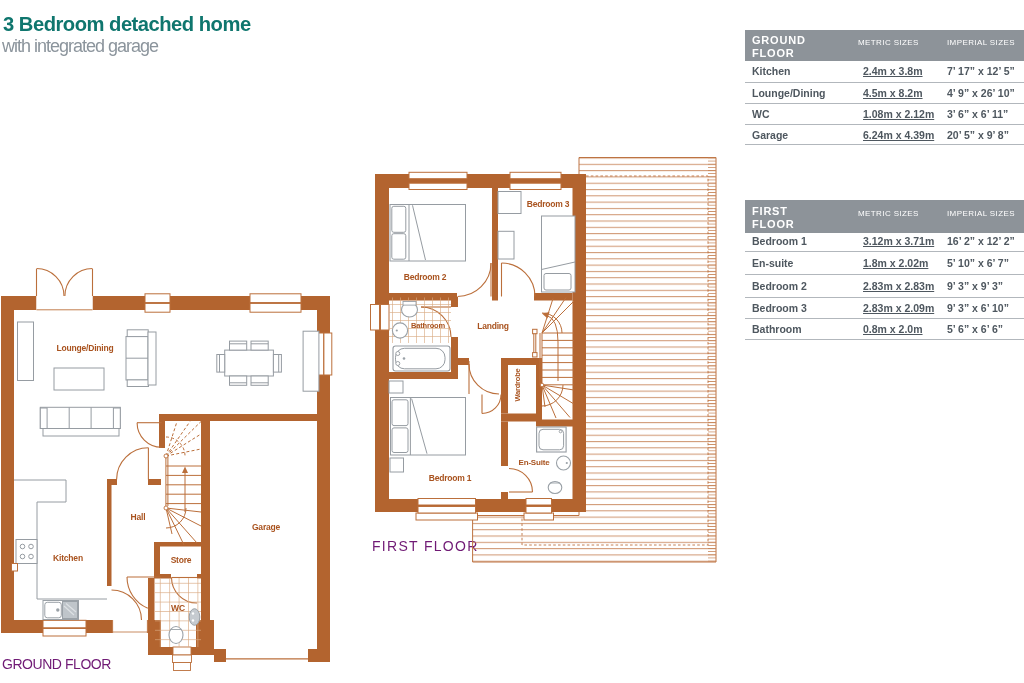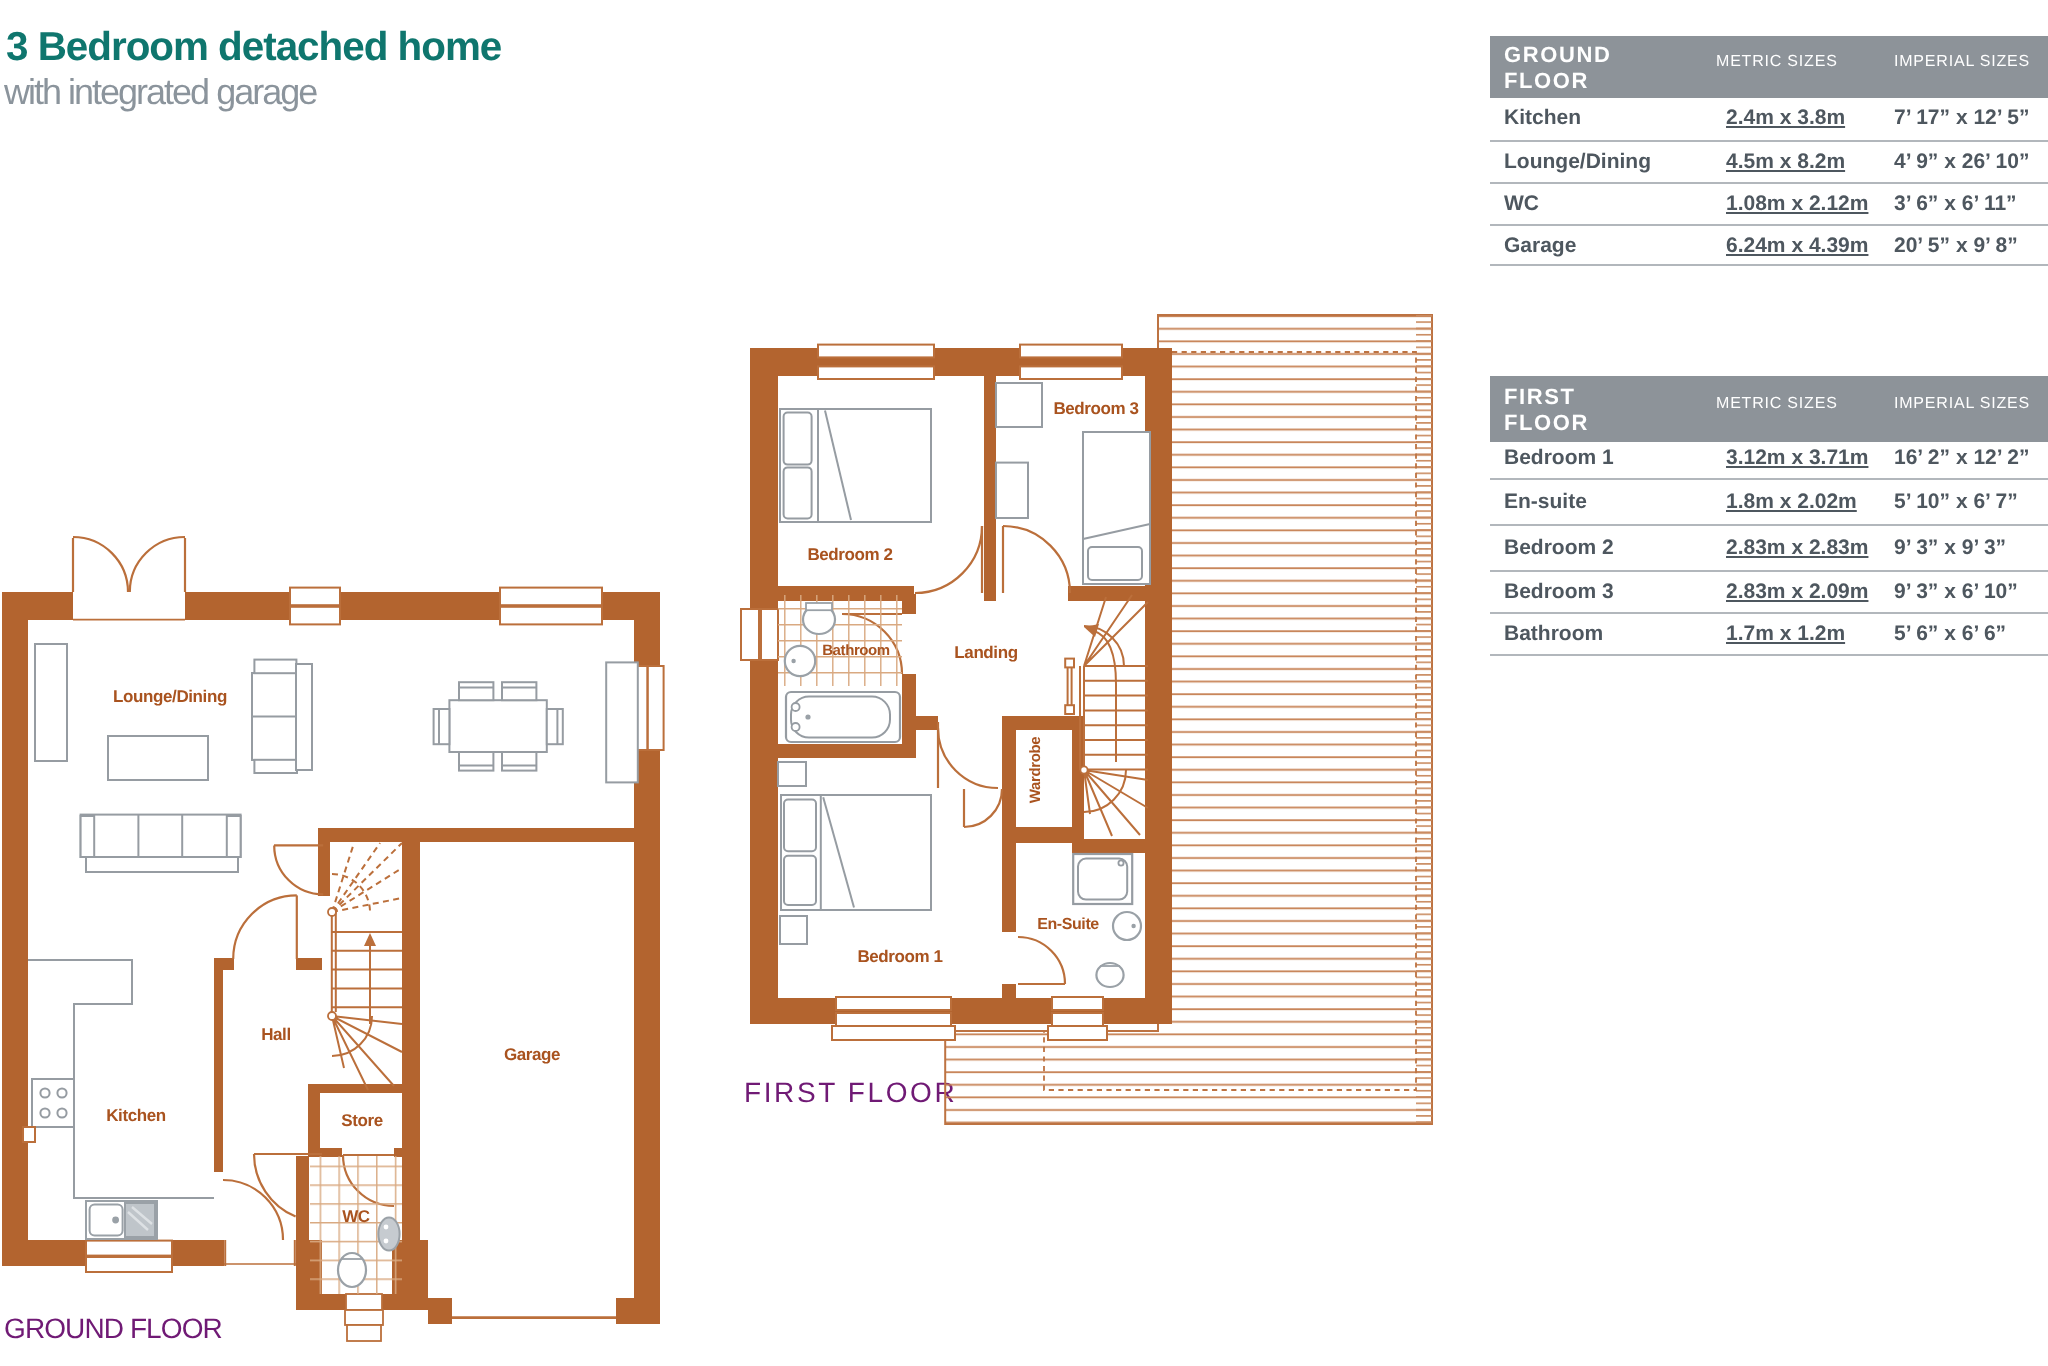--- a/index.html
+++ b/index.html
@@ -1,20 +1,20 @@
 <!DOCTYPE html>
 <html><head>
 <meta charset="utf-8">
 <style>
   html,body{margin:0;padding:0;background:#fff;}
   body{width:1024px;height:683px;position:relative;overflow:hidden;font-family:"Liberation Sans",sans-serif;}
   .abs{position:absolute;}
   .cap{position:absolute;font-weight:normal;color:#701a75;font-size:14px;white-space:nowrap;}
   .tbl{position:absolute;left:745px;width:279px;}
-  .thead{position:relative;background:#8d9399;color:#fff;}
+  .thead{position:relative;background:#8d9399;color:#fff;margin-top:12px;}
   .thead .tt{position:absolute;left:7px;font-weight:bold;font-size:11px;letter-spacing:0.8px;line-height:12.5px;}
   .thead .c2h,.thead .c3h{position:absolute;font-weight:normal;font-size:8px;letter-spacing:0.4px;}
   .trow{position:relative;border-bottom:1px solid #b2b7bc;color:#4e575f;font-weight:bold;font-size:10.5px;}
   .trow span{position:absolute;white-space:nowrap;}
   .c1{left:7px;}
   .c2{left:118px;text-decoration:underline;}
   .c3{left:202px;}
 </style>
 </head>
 <body>
@@ -83,21 +83,21 @@
     </div>
 
   <div class="trow" style="height:20.3px;line-height:21px;">
       <span class="c1">Bedroom 3</span>
       <span class="c2">2.83m x 2.09m</span>
       <span class="c3">9’ 3” x 6’ 10”</span>
     </div>
 
   <div class="trow" style="height:19.8px;line-height:20.5px;">
       <span class="c1">Bathroom</span>
-      <span class="c2">1.7m x 1.2m</span>
+      <span class="c2">0.8m x 2.0m</span>
       <span class="c3">5’ 6” x 6’ 6”</span>
     </div>
 </div>
 
 <div class="cap" style="left:2px;top:656px;letter-spacing:-0.45px;">GROUND FLOOR</div>
 
 <div class="cap" style="left:372px;top:538px;letter-spacing:1.3px;">FIRST FLOOR</div>
 
 <svg class="abs" style="left:0;top:0;" width="1024" height="683" viewBox="0 0 1024 683">
 <defs>

